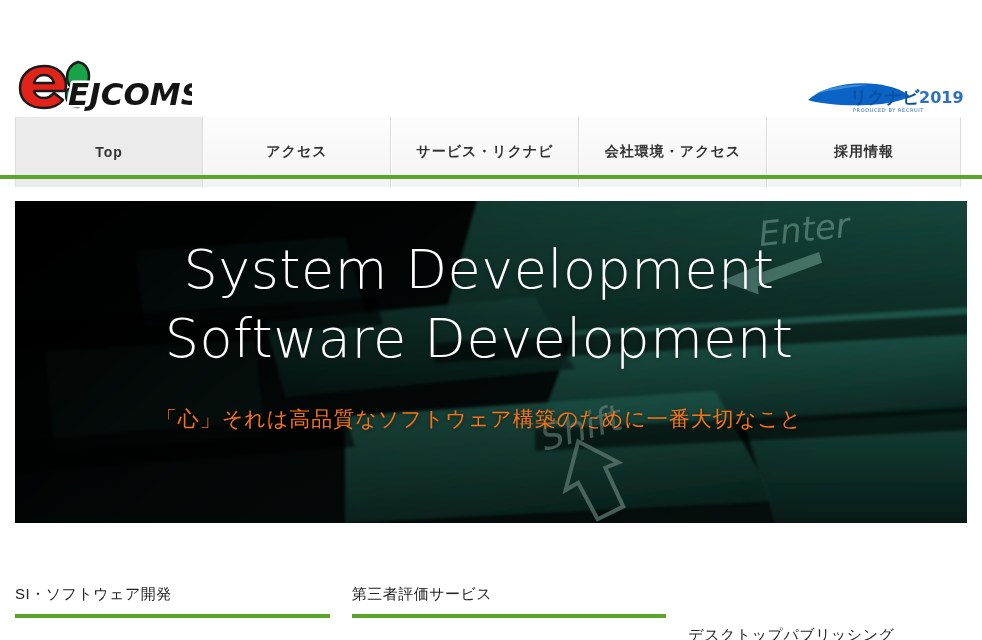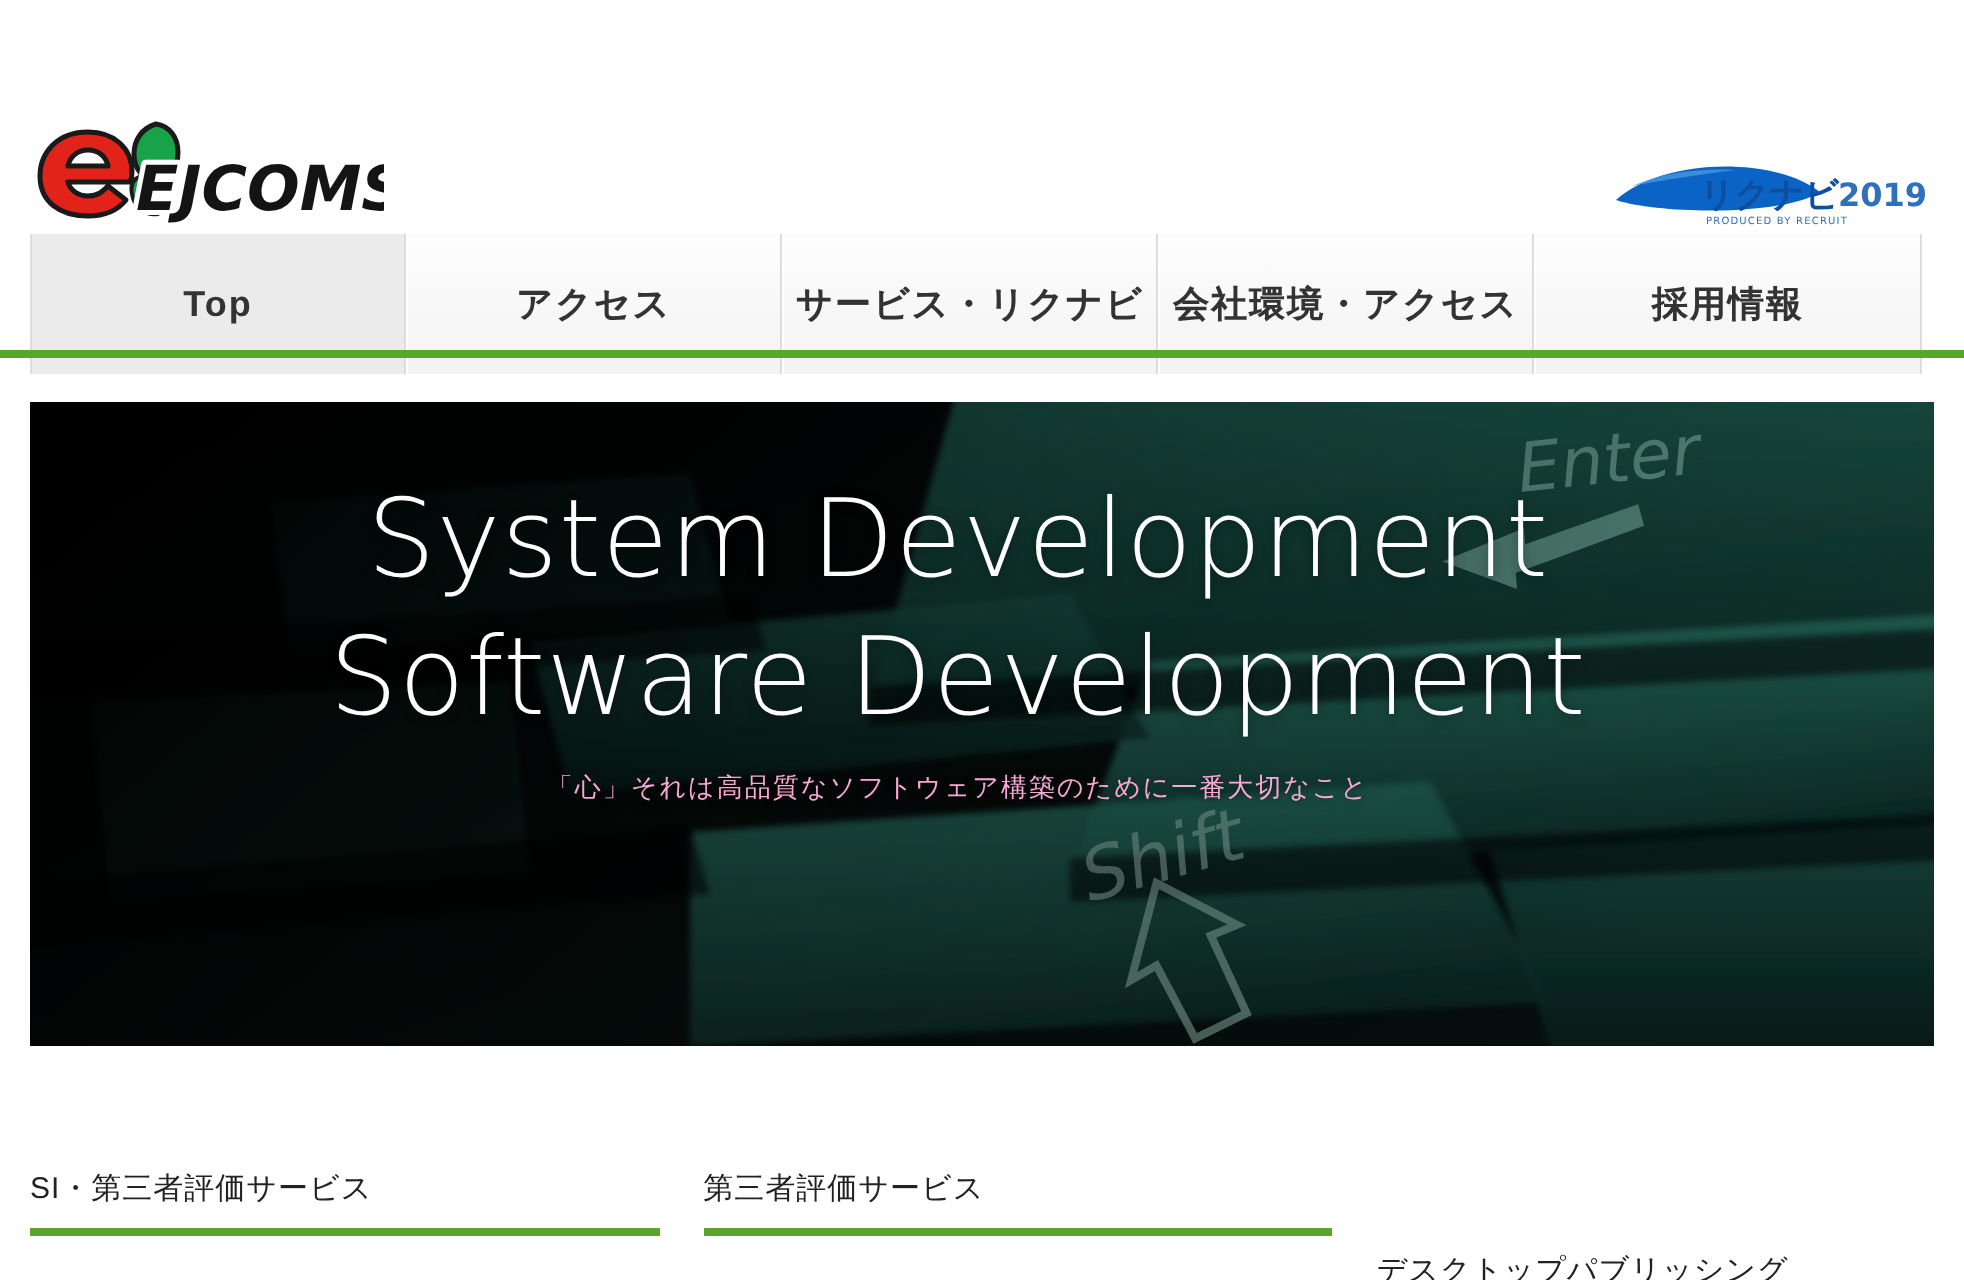--- a/index.html
+++ b/index.html
@@ -38,21 +38,21 @@
     position:relative;height:62px;background:#ffffff;
     border-bottom:4px solid #5ca52c;
     display:flex;padding-left:15px;box-sizing:border-box;
   }
   .nav::after{
     content:"";position:absolute;left:0;right:0;bottom:-4px;height:4px;background:#5ca52c;
   }
   .nav-item{
     width:188px;height:70px;box-sizing:border-box;
     display:flex;align-items:center;justify-content:center;
-    font-size:18px;font-weight:bold;color:#333333;
+    font-size:14px;font-weight:bold;color:#333333;
     background:linear-gradient(to bottom,#fdfdfd 0%,#f3f3f3 100%);
     border-right:1px solid #dcdcdc;
     border-left:1px solid #ffffff;
     letter-spacing:1px;
     cursor:pointer;
   }
   .nav-item:first-child{border-left:1px solid #dcdcdc;}
   .nav-item.active{
     background:#ebebeb;
   }
@@ -67,21 +67,21 @@
   .hero-copy{
     position:absolute;left:0;right:0;top:34px;text-align:center;
     padding-right:24px;box-sizing:border-box;
   }
   .hero-line{
     font-family:"DejaVu Sans","Liberation Sans",sans-serif;
     font-weight:300;font-size:54px;color:#ffffff;line-height:1.28;
     letter-spacing:0.5px;text-shadow:0 1px 6px rgba(0,0,0,.35);
   }
   .hero-sub{
-    margin-top:12px;font-size:13px;color:#f9a8d4;letter-spacing:1px;
+    margin-top:32px;font-size:21px;color:#f97316;letter-spacing:1px;
     text-shadow:0 1px 5px rgba(0,0,0,.5);
   }
 
   
   .services{
     position:absolute;left:15px;top:585px;width:965px;
     display:flex;gap:22px;
   }
   .svc-col{width:315px;}
   .svc-col.last{width:292px;margin-top:41px;}
@@ -209,21 +209,21 @@
 
     <div class="hero-copy">
       <div class="hero-line">System Development</div>
       <div class="hero-line">Software Development</div>
       <div class="hero-sub">「心」それは高品質なソフトウェア構築のために一番大切なこと</div>
     </div>
   </div>
 
   <div class="services">
     <div class="svc-col">
-      <div class="svc-title">SI・第三者評価サービス</div>
+      <div class="svc-title">SI・ソフトウェア開発</div>
       <div class="svc-rule"></div>
     </div>
     <div class="svc-col">
       <div class="svc-title">第三者評価サービス</div>
       <div class="svc-rule"></div>
     </div>
     <div class="svc-col last">
       <div class="svc-title">デスクトップパブリッシング</div>
       <div class="svc-rule"></div>
     </div>

